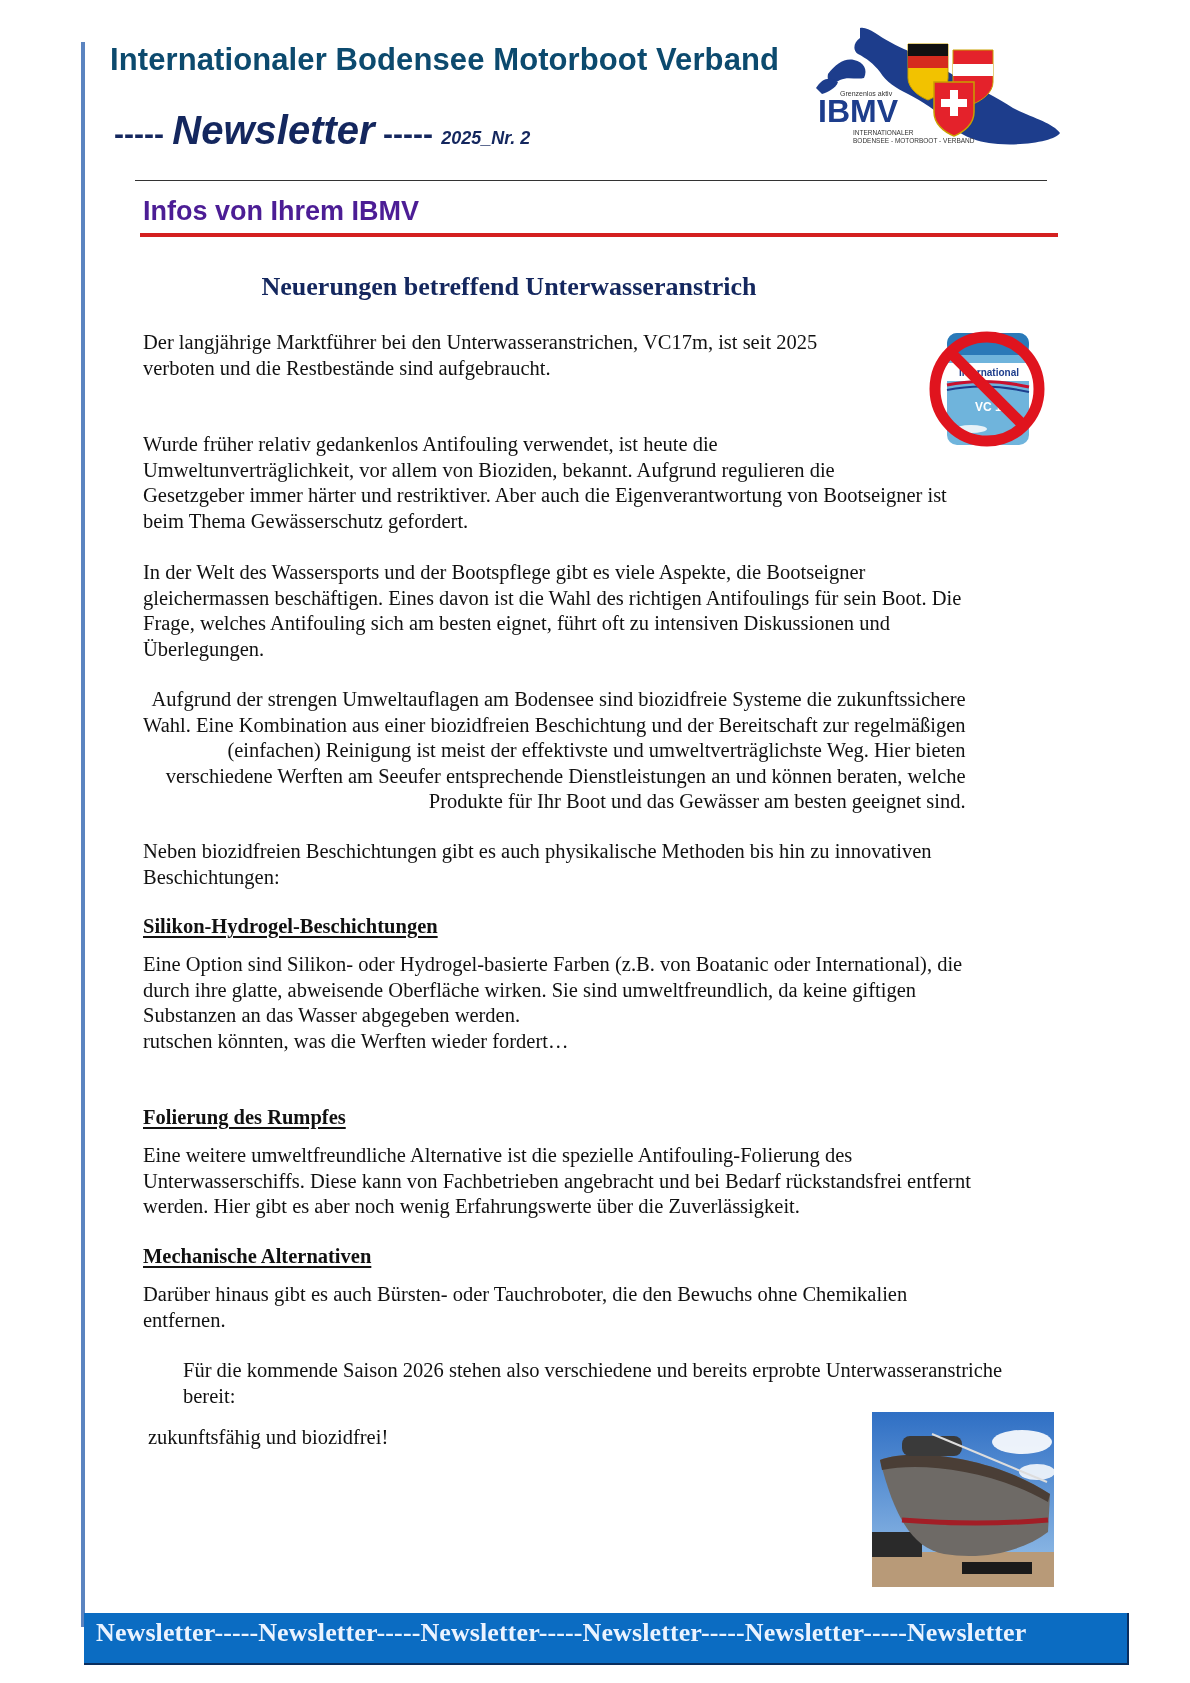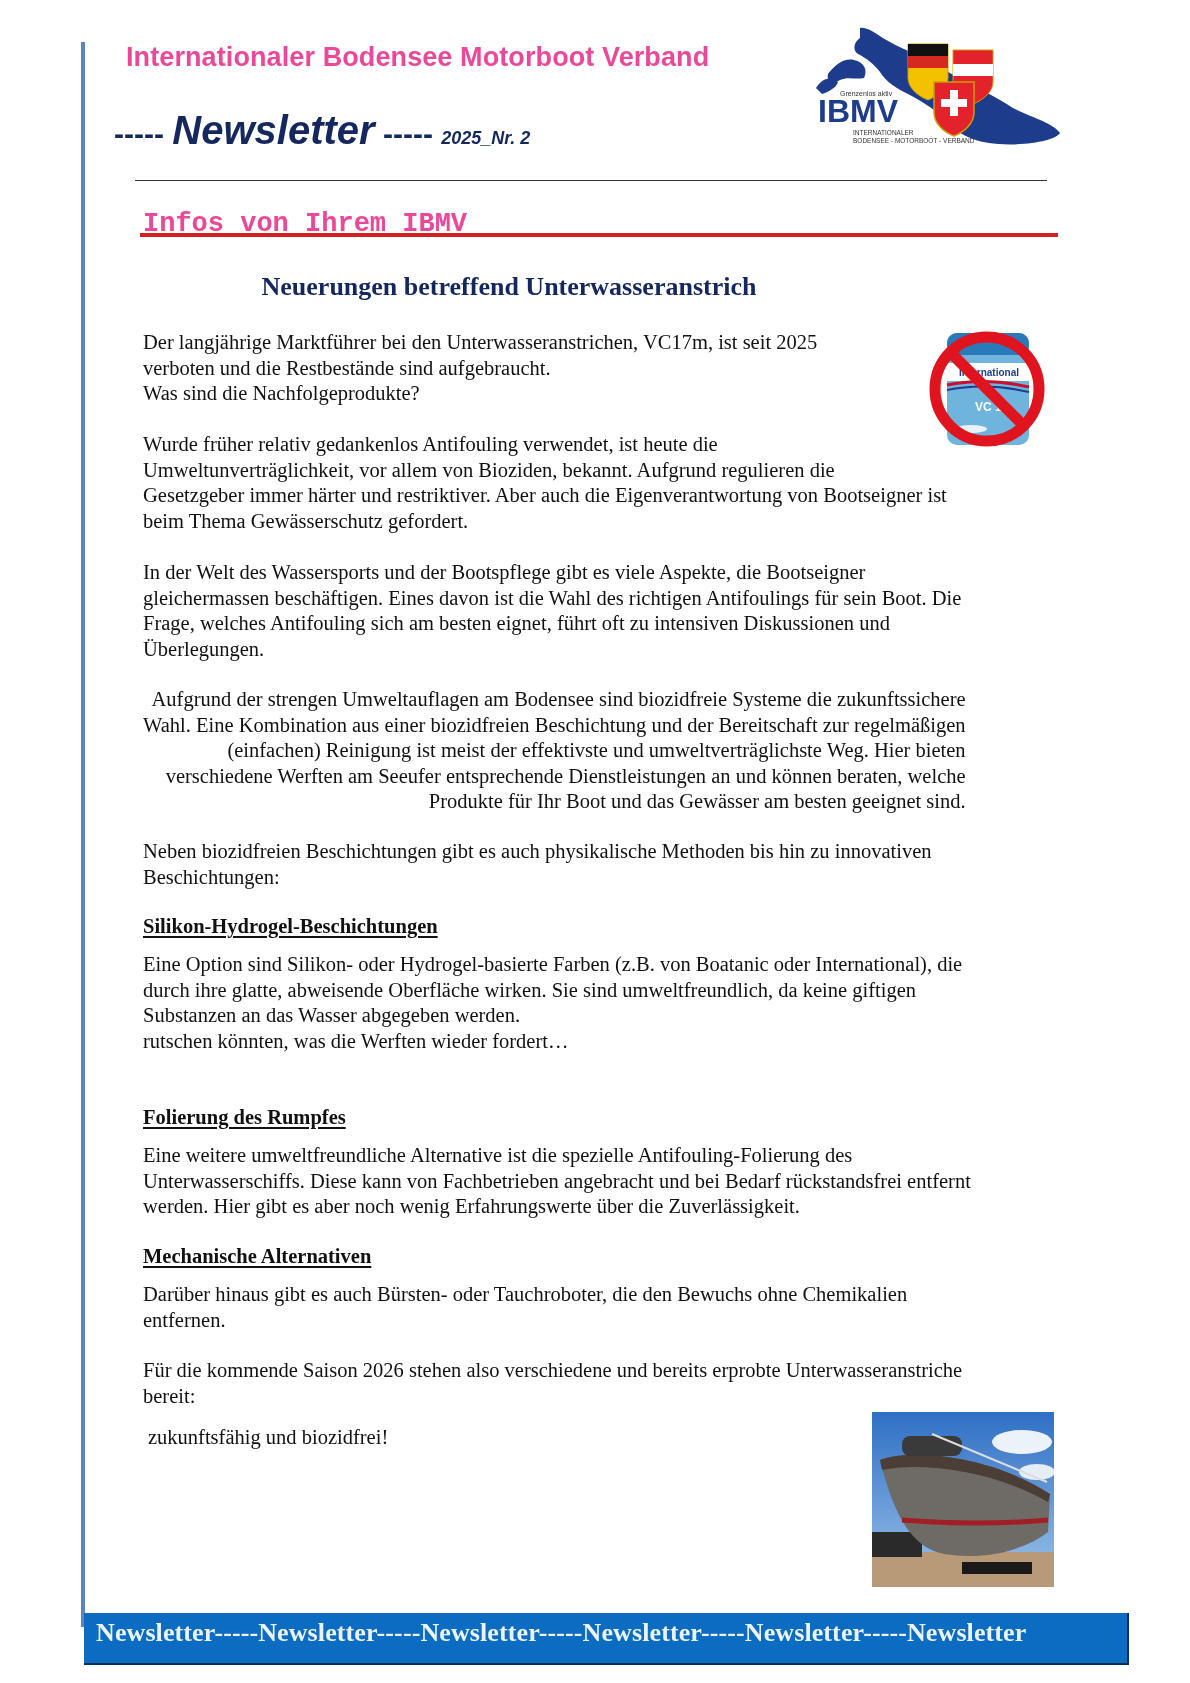--- a/index.html
+++ b/index.html
@@ -1,35 +1,35 @@
 <!DOCTYPE html>
 <html><head>
 <meta charset="utf-8">
 <style>
   html, body { margin: 0; padding: 0; background: #ffffff; }
   body { width: 1190px; height: 1683px; position: relative; overflow: hidden;
          font-family: "Liberation Serif", serif; color: #111; }
 
   .left-rule { position: absolute; left: 81px; top: 42px; width: 4px; height: 1585px; background: #5b84c0; }
 
-  .org-name { position: absolute; left: 126px; top: 42px; font-family: "Liberation Sans", sans-serif;
-              font-weight: bold; font-size: 27px; color: #ec4899; letter-spacing: 0.1px; white-space: nowrap; }
+  .org-name { position: absolute; left: 110px; top: 42px; font-family: "Liberation Sans", sans-serif;
+              font-weight: bold; font-size: 31px; color: #0c4a6e; letter-spacing: 0.1px; white-space: nowrap; }
 
   .nl-line { position: absolute; left: 114px; top: 108px; font-family: "Liberation Sans", sans-serif;
              color: #14275e; font-weight: bold; white-space: nowrap; }
   .nl-line .dash { font-size: 30px; font-style: normal; }
   .nl-line .nl { font-size: 40px; font-style: italic; }
   .nl-line .issue { font-size: 18px; font-style: italic; }
 
   .header-rule { position: absolute; left: 135px; top: 180px; width: 912px; height: 1px; background: #333; }
 
   .logo { position: absolute; left: 808px; top: 18px; width: 260px; height: 140px; }
 
-  .section-title { position: absolute; left: 143px; top: 209px; font-family: Liberation Mono, monospace;
-                   font-weight: bold; font-size: 27px; color: #ec4899; }
+  .section-title { position: absolute; left: 143px; top: 196px; font-family: Liberation Sans, sans-serif;
+                   font-weight: bold; font-size: 27px; color: #4c1d95; }
   .section-rule { position: absolute; left: 140px; top: 233px; width: 918px; height: 4px; background: #d42020; }
 
   .article-title { position: absolute; left: 0; width: 1018px; top: 272px; text-align: center;
                    font-weight: bold; font-size: 26px; color: #14275e; }
 
   .body-text { position: absolute; left: 143px; font-size: 20.5px; line-height: 25.5px; color: #111; }
   .body-text p { margin: 0; }
 
   .subhead { position: absolute; left: 143px; font-weight: bold; font-size: 20.5px; text-decoration: underline;
              text-underline-offset: 3px; text-decoration-thickness: 2px; text-align: right; }
@@ -82,21 +82,20 @@
 <div class="header-rule"></div>
 
 <div class="section-title">Infos von Ihrem IBMV</div>
 <div class="section-rule"></div>
 
 <div class="article-title">Neuerungen betreffend Unterwasseranstrich</div>
 
 <div class="body-text" style="top:330px;">
   <p>Der langjährige Marktführer bei den Unterwasseranstrichen, VC17m, ist seit 2025</p>
   <p>verboten und die Restbestände sind aufgebraucht.</p>
-  <p>Was sind die Nachfolgeprodukte?</p>
 </div>
 
 <svg class="vc17-img" viewBox="0 0 125 125" xmlns="http://www.w3.org/2000/svg">
   <g>
     <rect x="22" y="8" width="82" height="112" rx="10" fill="#6fb4dc"></rect>
     <rect x="22" y="8" width="82" height="22" rx="10" fill="#2a79b8"></rect>
     <rect x="22" y="38" width="82" height="18" fill="#ffffff"></rect>
     <path d="M22,60 Q60,52 104,62" stroke="#c8102e" stroke-width="3" fill="none"></path>
     <path d="M22,65 Q60,57 104,67" stroke="#1d3d8c" stroke-width="2" fill="none"></path>
     <text x="34" y="51" font-family="Liberation Sans, sans-serif" font-weight="bold" font-size="10" fill="#1d3d8c">International</text>
@@ -150,21 +149,21 @@
   <p>Unterwasserschiffs. Diese kann von Fachbetrieben angebracht und bei Bedarf rückstandsfrei entfernt</p>
   <p>werden. Hier gibt es aber noch wenig Erfahrungswerte über die Zuverlässigkeit.</p>
 </div>
 
 <div class="subhead" style="top:1245px;">Mechanische Alternativen</div>
 <div class="body-text" style="top:1282px;">
   <p>Darüber hinaus gibt es auch Bürsten- oder Tauchroboter, die den Bewuchs ohne Chemikalien</p>
   <p>entfernen.</p>
 </div>
 
-<div class="body-text" style="top:1358px;">
+<div class="body-text" style="top:1358px;margin-left:40px;">
   <p>Für die kommende Saison 2026 stehen also verschiedene und bereits erprobte Unterwasseranstriche</p>
   <p>bereit:</p>
 </div>
 <div class="body-text" style="top:1425px; left:148px;">zukunftsfähig und biozidfrei!</div>
 
 <svg class="boat-img" viewBox="0 0 182 175" xmlns="http://www.w3.org/2000/svg">
   <defs>
     <linearGradient id="sky" x1="0" y1="0" x2="0" y2="1">
       <stop offset="0" stop-color="#2f6fc4"></stop>
       <stop offset="1" stop-color="#9cc4ea"></stop>

